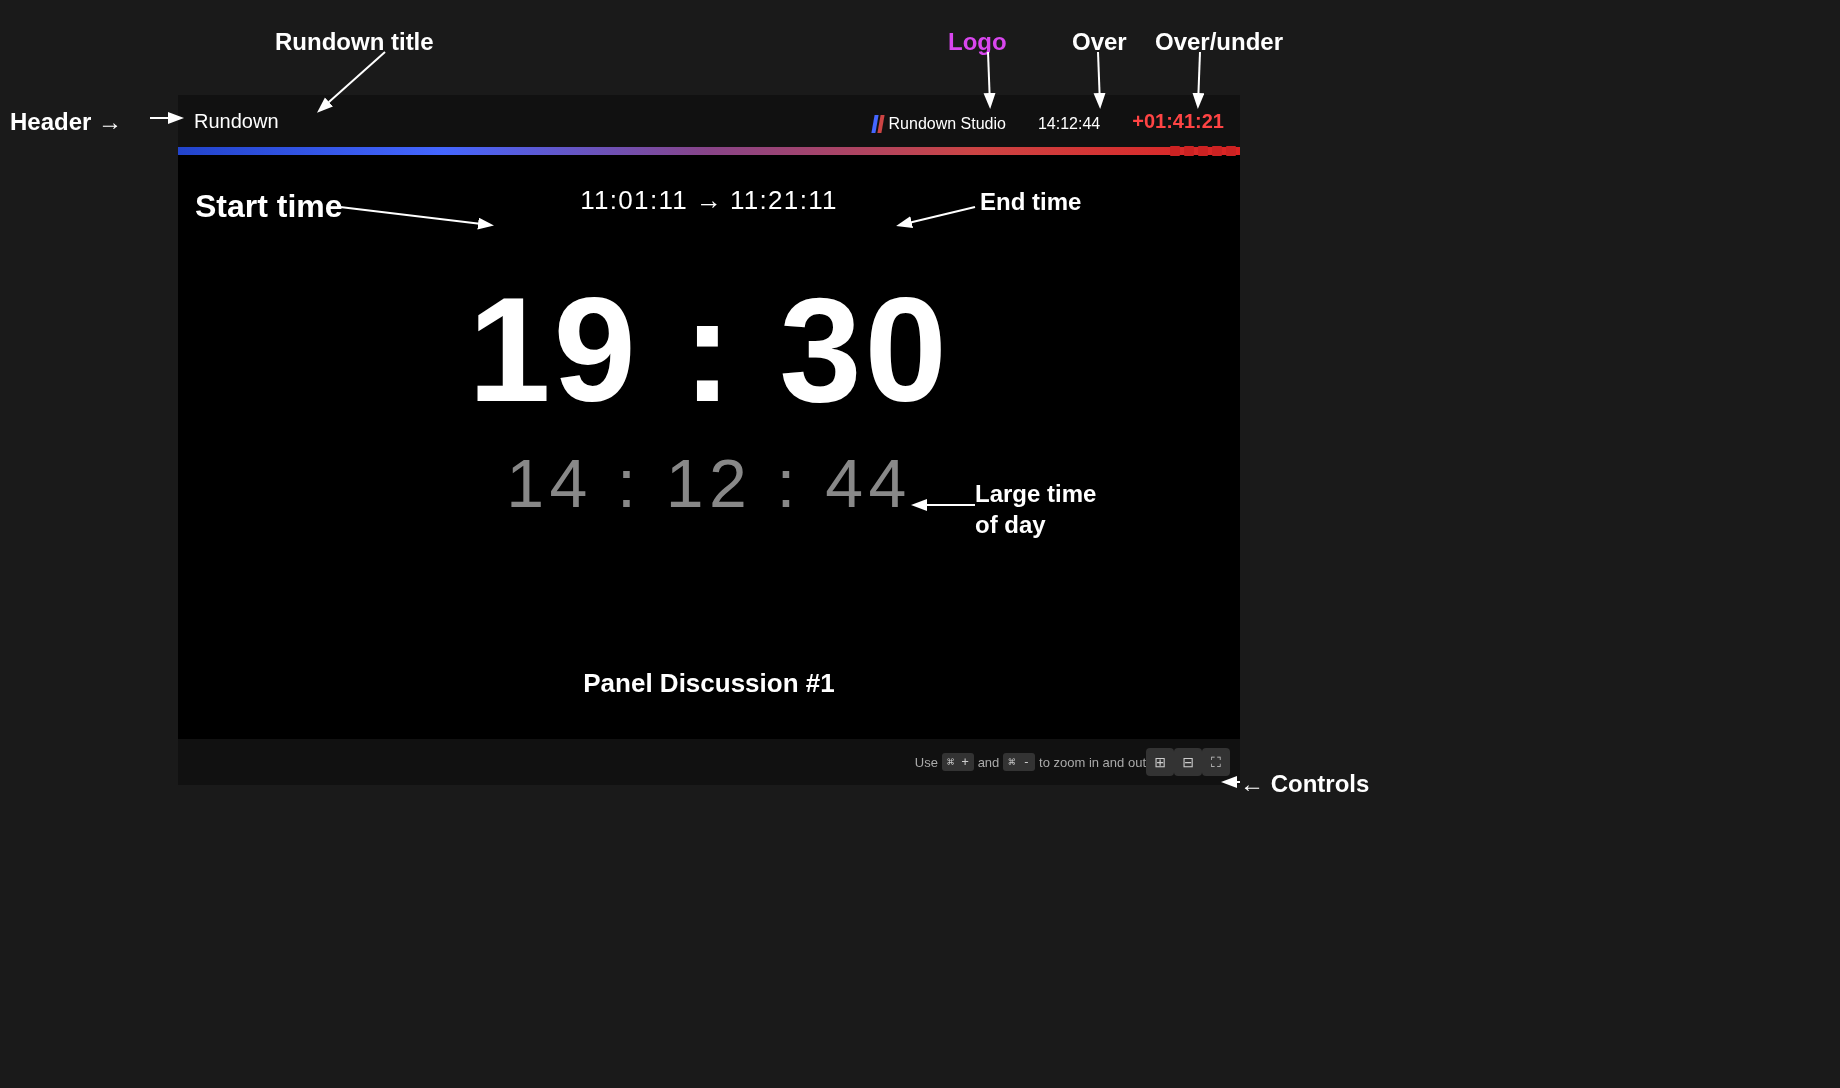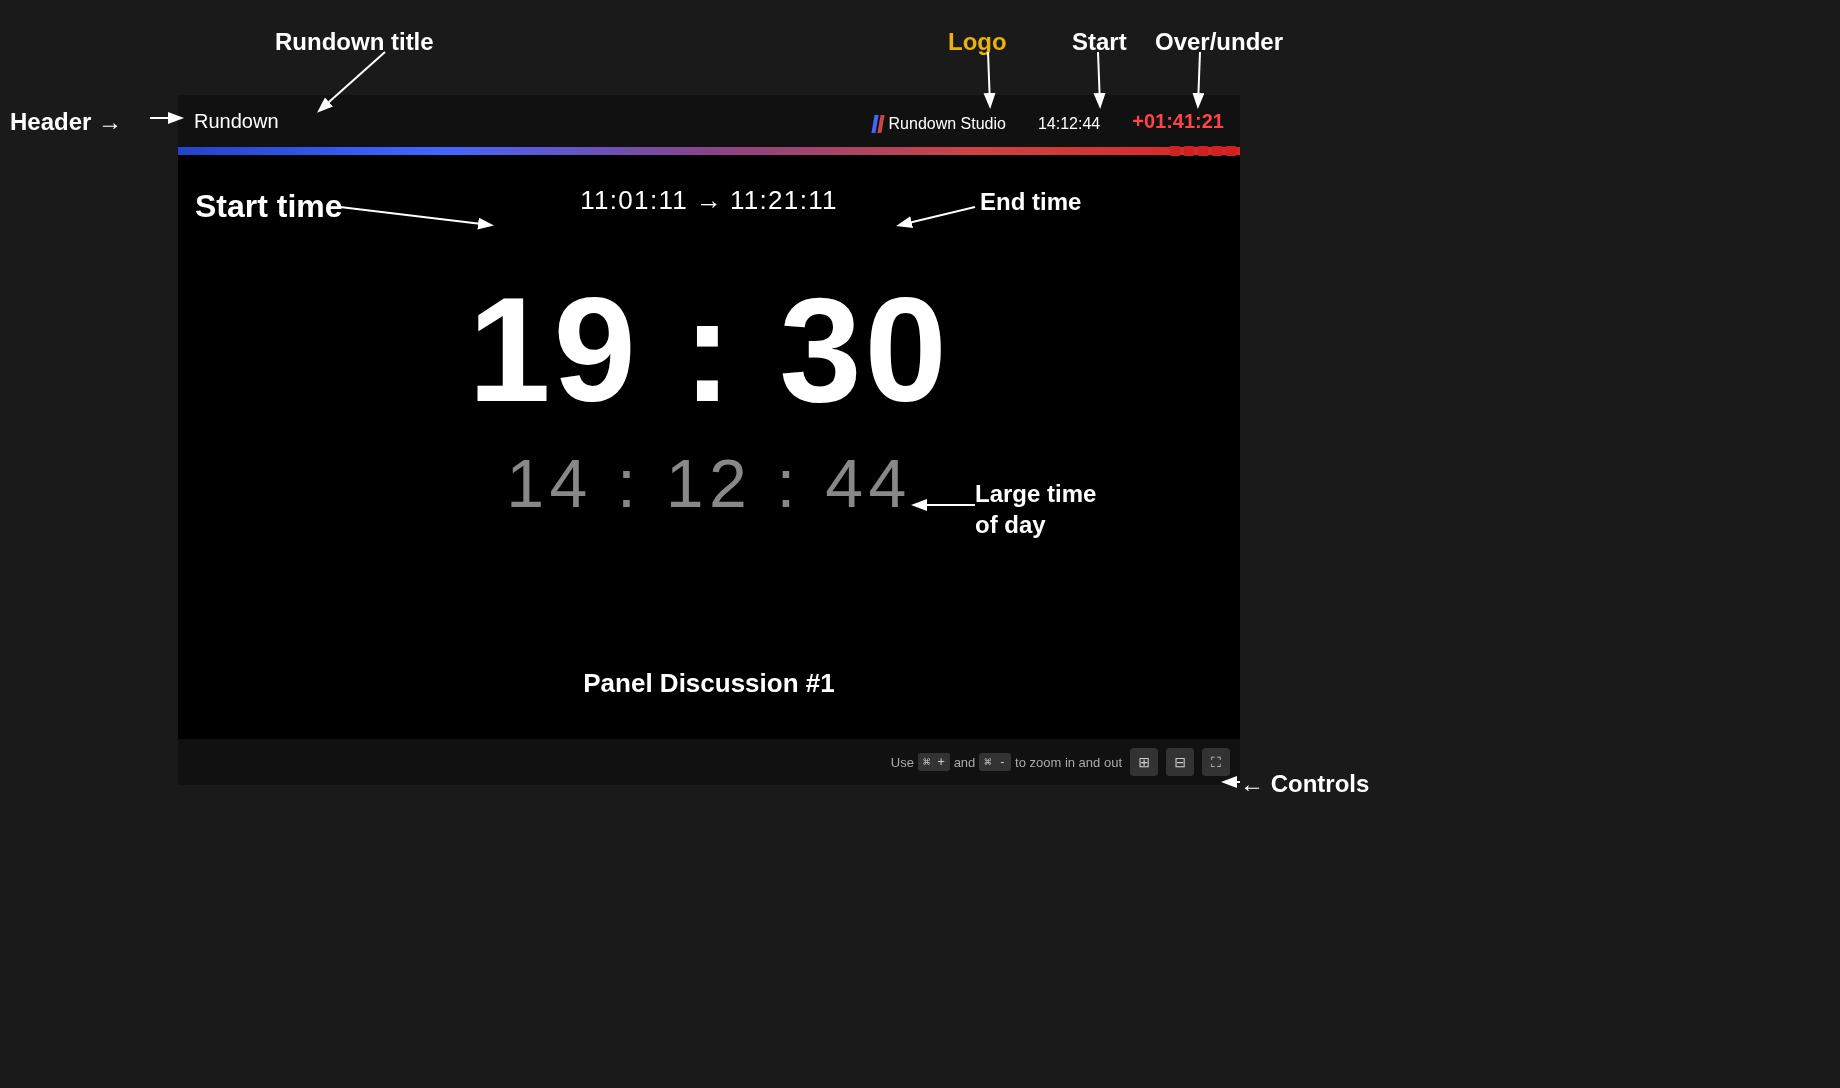--- a/index.html
+++ b/index.html
@@ -195,21 +195,20 @@
 
     
     .controls-bar {
       width: 100%;
       height: 46px;
       background: #111;
       display: flex;
       align-items: center;
       justify-content: flex-end;
       padding: 0 10px;
-      gap: 8px;
       flex-shrink: 0;
     }
 
     .controls-hint {
       color: #aaa;
       font-size: 13px;
       display: flex;
       align-items: center;
       gap: 4px;
     }
@@ -252,21 +251,21 @@
       top: 108px;
       color: white;
       font-size: 24px;
       font-weight: 700;
     }
 
     .label-logo {
       position: absolute;
       left: 948px;
       top: 28px;
-      color: #eab308;
+      color: #d946ef;
       font-size: 24px;
       font-weight: 700;
     }
 
     .label-time {
       position: absolute;
       left: 1072px;
       top: 28px;
       color: white;
       font-size: 24px;
@@ -376,21 +375,21 @@
     </div>
     <div class="control-btn">⊞</div>
     <div class="control-btn">⊟</div>
     <div class="control-btn">⛶</div>
   </div>
 </div>
 
 <div class="label-rundown-title annotation">Rundown title</div>
 <div class="label-header annotation">Header →</div>
 <div class="label-logo annotation">Logo</div>
-<div class="label-time annotation">Start</div>
+<div class="label-time annotation">Over</div>
 <div class="label-over-under annotation">Over/under</div>
 <div class="label-start-time annotation">Start time</div>
 <div class="label-end-time annotation">End time</div>
 <div style="position:absolute;left:975px;top:478px;color:white;font-size:24px;font-weight:700;line-height:1.3;">
   <span style="white-space:pre-wrap;">Large time
 of day</span>
 </div>
 <div class="label-controls annotation">← Controls</div>
 
 <svg class="arrows">

